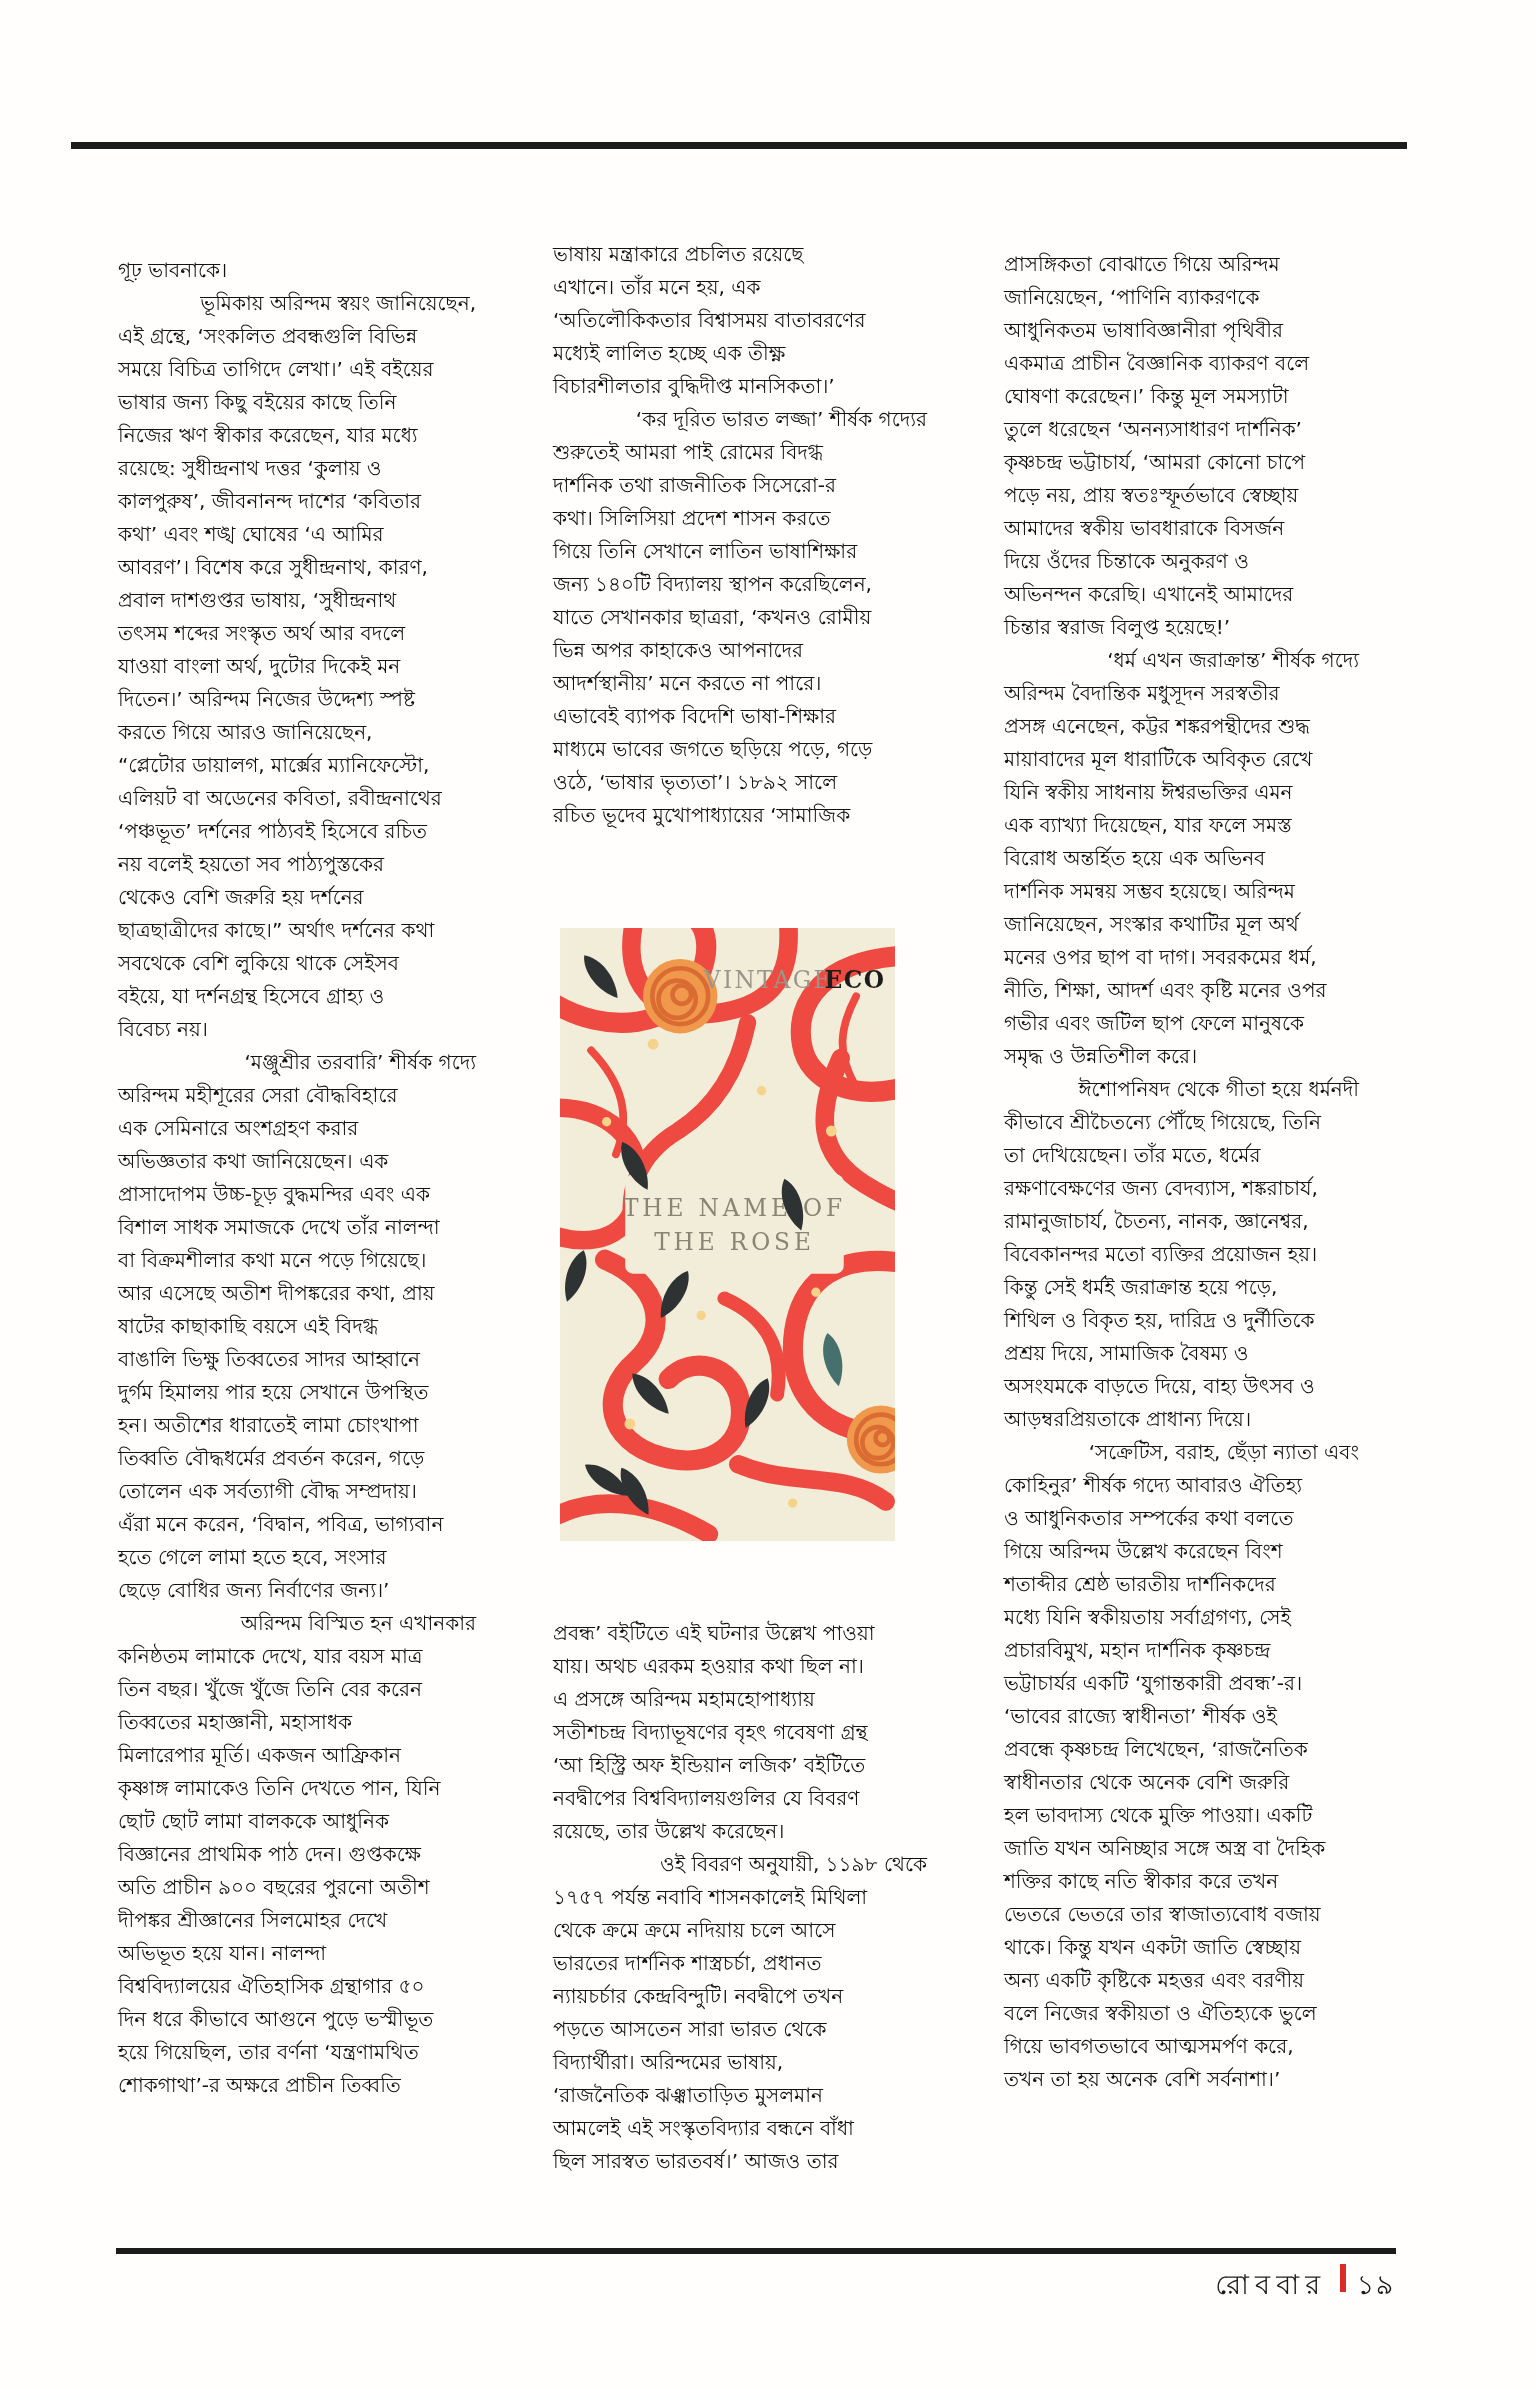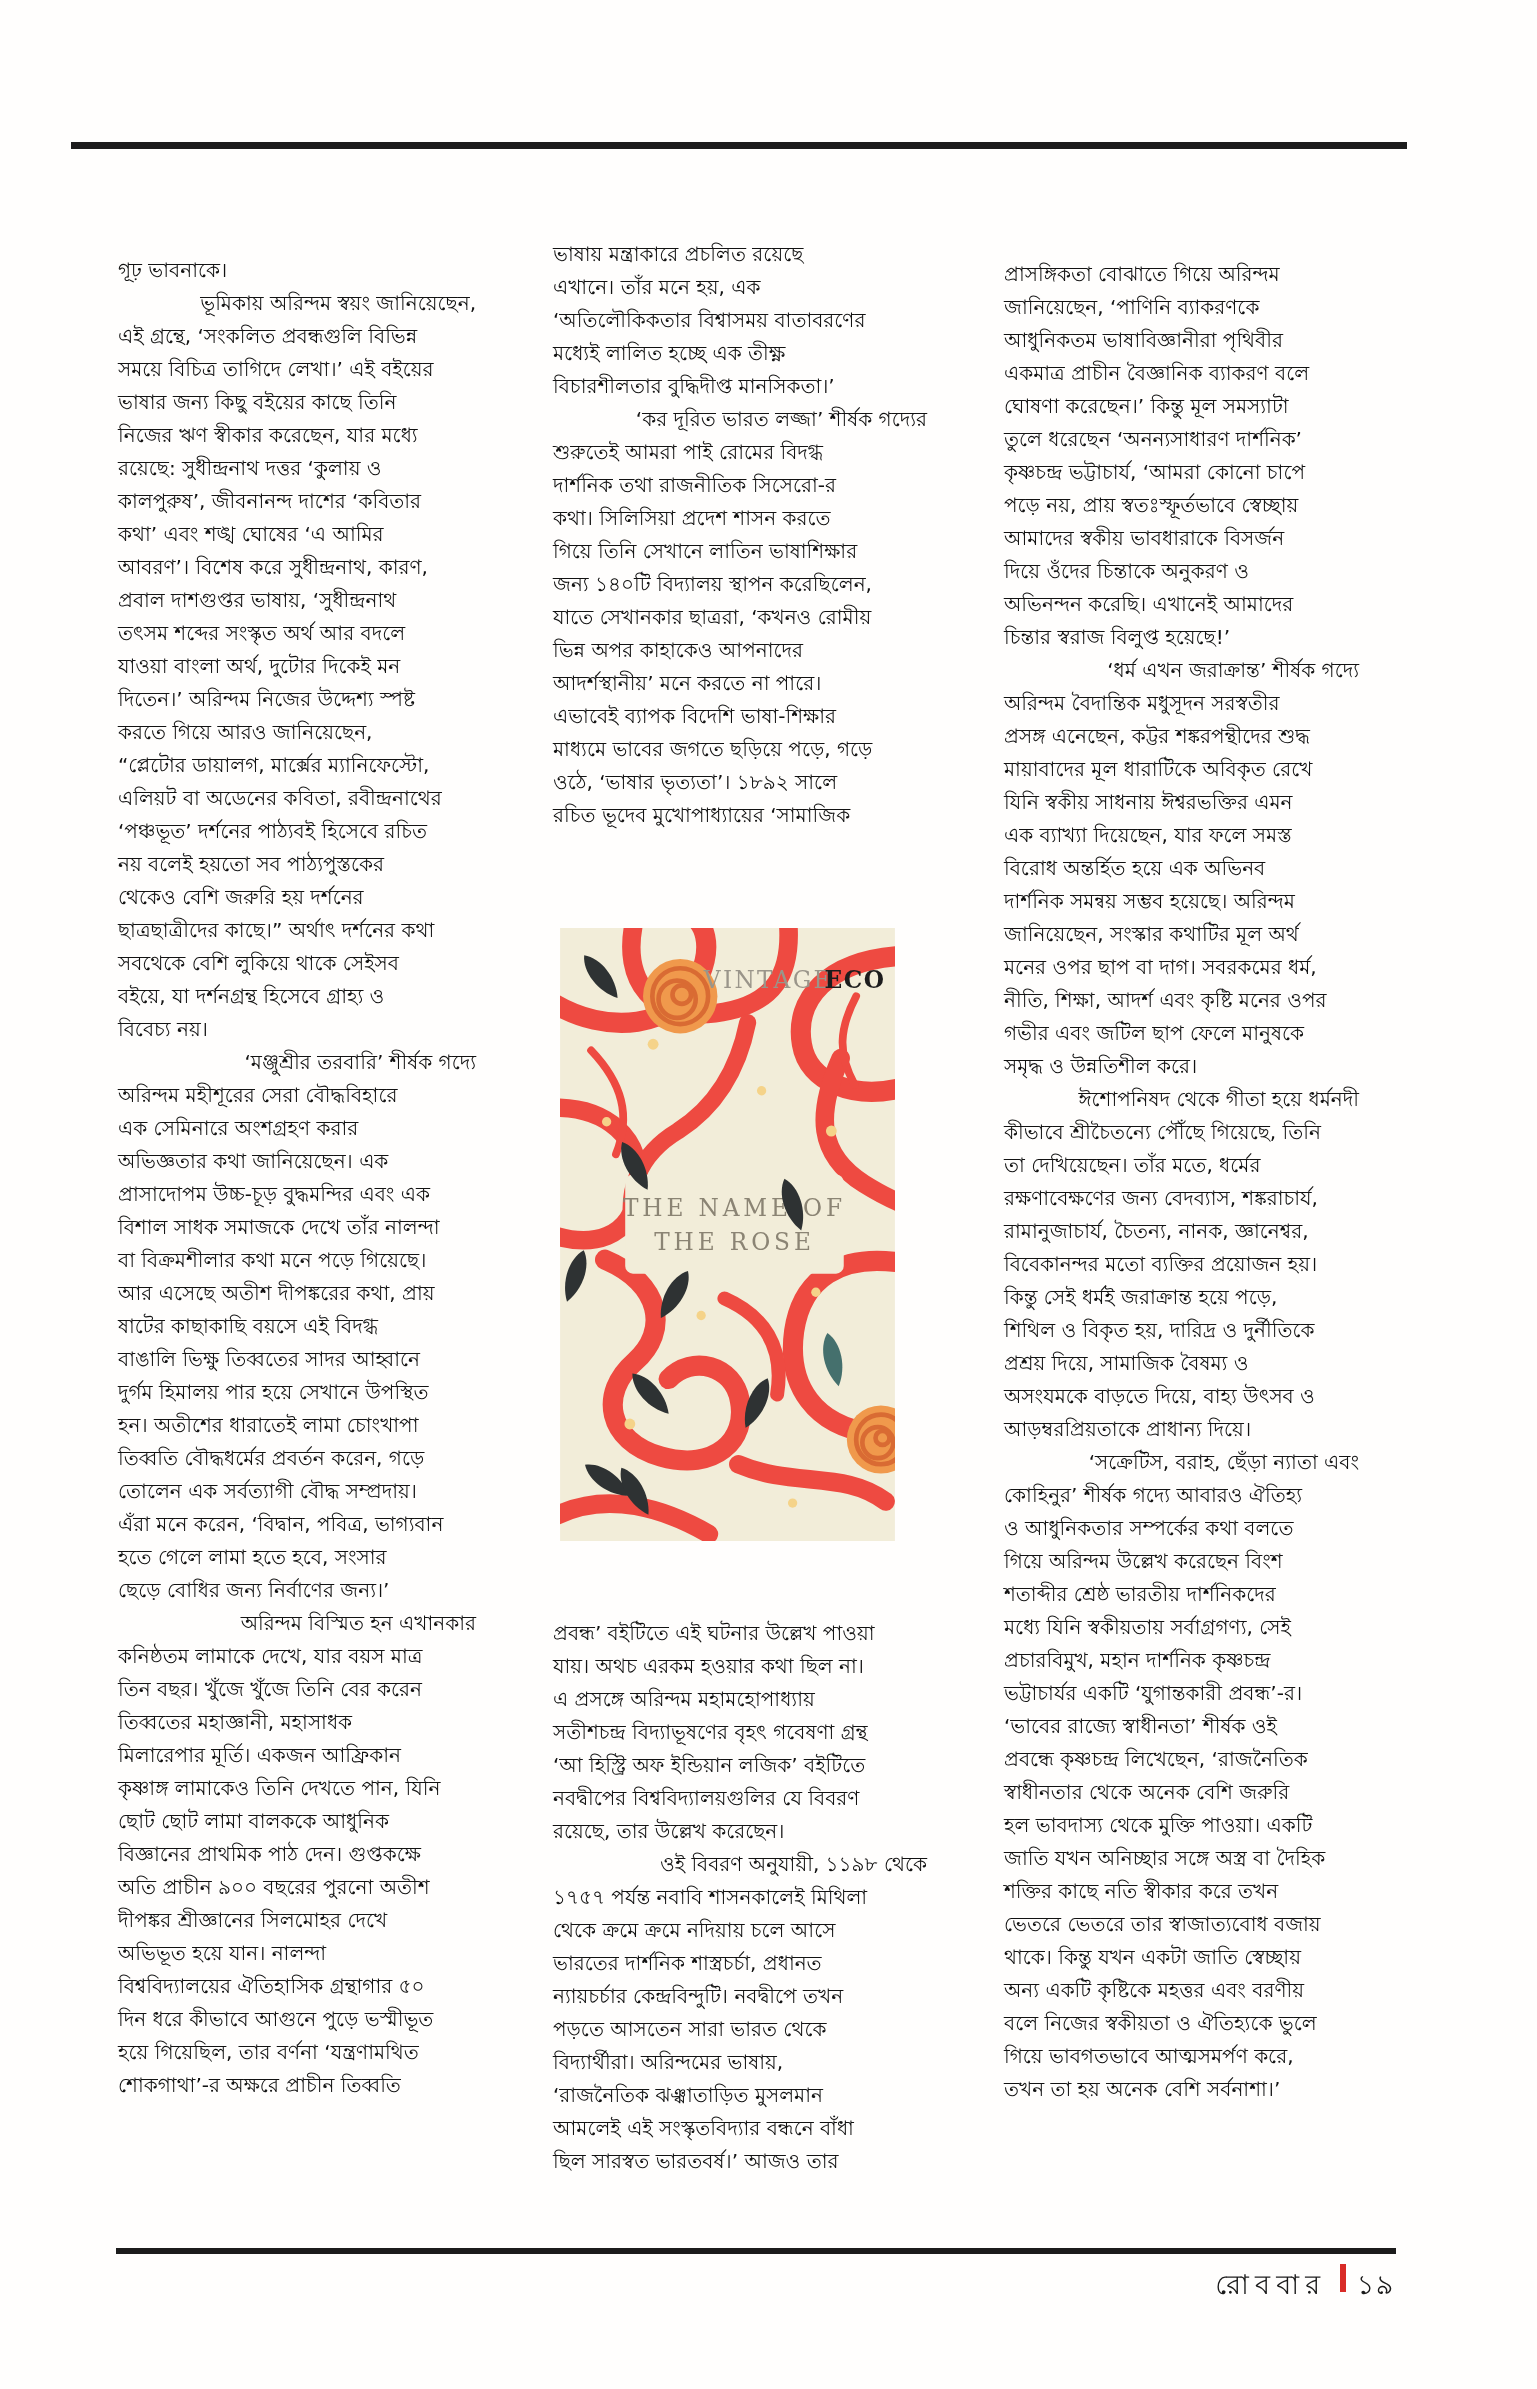--- a/index.html
+++ b/index.html
@@ -7,21 +7,21 @@
         font-family:"DejaVu Sans",sans-serif;color:#121212;overflow:hidden;}
   .rule{position:absolute;background:#1c1c1c;}
   .top-rule{left:71px;top:142px;width:1336px;height:7px;}
   .bottom-rule{left:116px;top:2248px;width:1280px;height:6.2px;}
   .col{position:absolute;font-size:20px;line-height:33px;}
   .col .line{height:33px;white-space:nowrap;overflow:visible;}
   .col .line.indent{padding-left:45px;text-align:right;}
   .col-left{left:118px;top:254px;width:358px;}
   .col-mid-top{left:553px;top:238px;width:374px;}
   .col-mid-bottom{left:553px;top:1617px;width:374px;}
-  .col-right{left:1004px;top:258px;width:355px;}
+  .col-right{left:1004px;top:248px;width:355px;}
   .book-figure{position:absolute;left:560px;top:928px;width:335px;height:613px;margin:0;}
   .footer{position:absolute;top:2264px;right:143px;height:36px;
           display:flex;align-items:flex-start;font-size:27px;color:#1a1a1a;}
   .footer .mag{letter-spacing:6.2px;}
   .footer .sep{display:inline-block;width:5.4px;height:28px;margin:0 11px 0 14px;
                background:var(--sep-color,#d92b27);}
   .footer .pg{letter-spacing:1.6px;}
   svg text{font-family:"DejaVu Serif","Liberation Serif",serif;}
 </style>
 </head>

